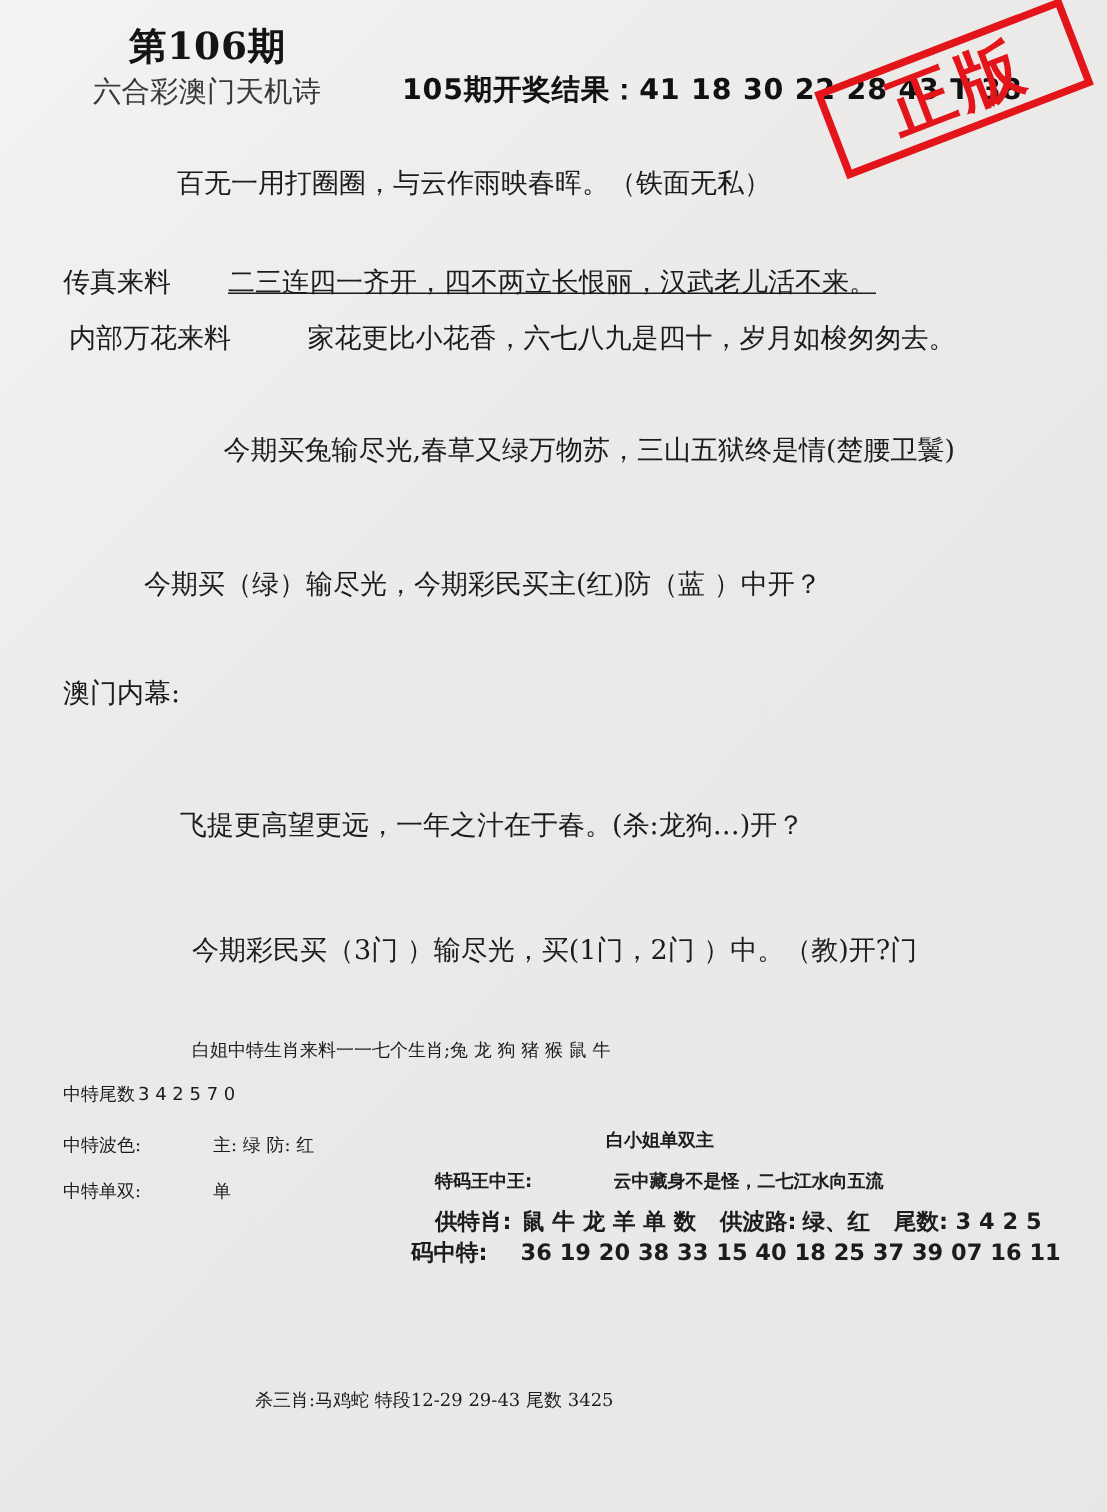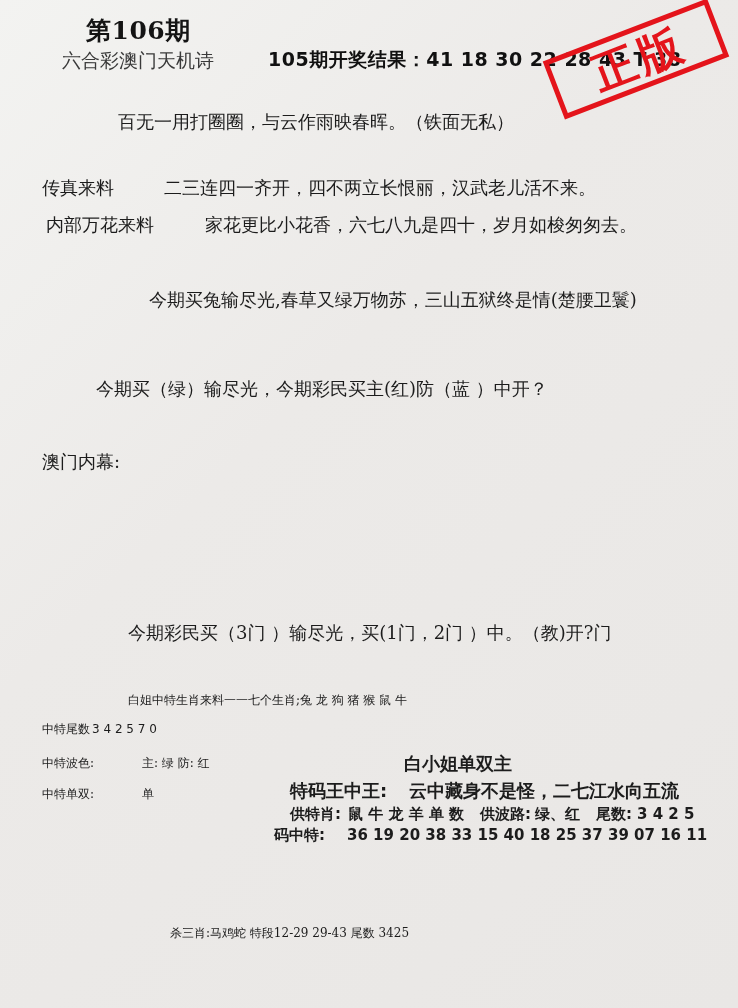--- a/index.html
+++ b/index.html
@@ -73,21 +73,21 @@
     letter-spacing: 4px;
   }
   .ln {
     position: absolute;
     white-space: nowrap;
     font-family: "DejaVu Serif","Liberation Serif",serif;
     color: #1c1c1c;
   }
   .s18 { font-size: 18px; }
   .s17 { font-size: 12px; }
-  .s16 { font-size: 18px; }
+  .s16 { font-size: 12px; }
   .s15 { font-size: 15px; }
   .bold { font-weight: bold; }
   .sans { font-family: "DejaVu Sans","Liberation Sans",sans-serif; }
 </style>
 </head>
 <body>
 
 <div id="page">
 
   <div class="issue-title">第106期</div>
@@ -95,31 +95,32 @@
   <div class="result-line">105期开奖结果：41 18 30 22 28 43 T 38</div>
 
   <div class="stamp">
     <div class="stamp-box"></div>
     <div class="stamp-text">正版</div>
   </div>
 
   <div class="ln s18" style="left:118px; top:110px;">百无一用打圈圈，与云作雨映春晖。（铁面无私）</div>
 
   <div class="ln s18" style="left:42px; top:176px;">传真来料</div>
-  <div class="ln s18" style="left:164px; top:176px;">二三连四一齐开，四不两立长恨丽，汉武老儿活不来。</div>
+  <div class="ln s18" style="left:152px; top:176px;text-decoration:underline;">二三连四一齐开，四不两立长恨丽，汉武老儿活不来。</div>
 
   <div class="ln s18" style="left:46px; top:213px;">内部万花来料</div>
   <div class="ln s18" style="left:205px; top:213px;text-align:right;">家花更比小花香，六七八九是四十，岁月如梭匆匆去。</div>
 
   <div class="ln s18" style="left:122px; top:288px;margin-left:27px;">今期买兔输尽光,春草又绿万物苏，三山五狱终是情(楚腰卫鬟)</div>
 
   <div class="ln s18" style="left:96px; top:377px;">今期买（绿）输尽光，今期彩民买主(红)防（蓝 ）中开？</div>
 
   <div class="ln s18" style="left:42px; top:450px;">澳门内幕:</div>
 
+  <div class="ln s18" style="left:120px; top:538px;">飞提更高望更远，一年之汁在于春。(杀:龙狗…)开？</div>
 
   <div class="ln s18" style="left:128px; top:621px;">今期彩民买（3门 ）输尽光，买(1门，2门  ）中。（教)开?门</div>
 
   <div class="ln s17" style="left:128px; top:692px;">白姐中特生肖来料一一七个生肖;兔  龙  狗  猪  猴  鼠  牛</div>
 
   <div class="ln s17" style="left:42px; top:721px;"><span>中特尾数</span><span class="sans" style="margin-left:2px;">3 4 2 5 7 0</span></div>
 
   <div class="ln s17" style="left:42px; top:755px;">中特波色:</div>
   <div class="ln s17" style="left:142px; top:755px;">主: 绿 防: 红</div>
 

